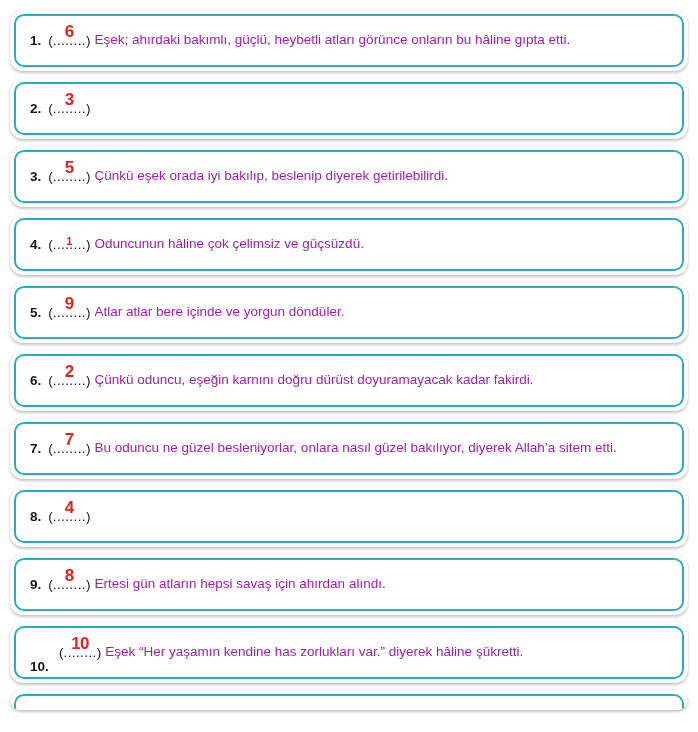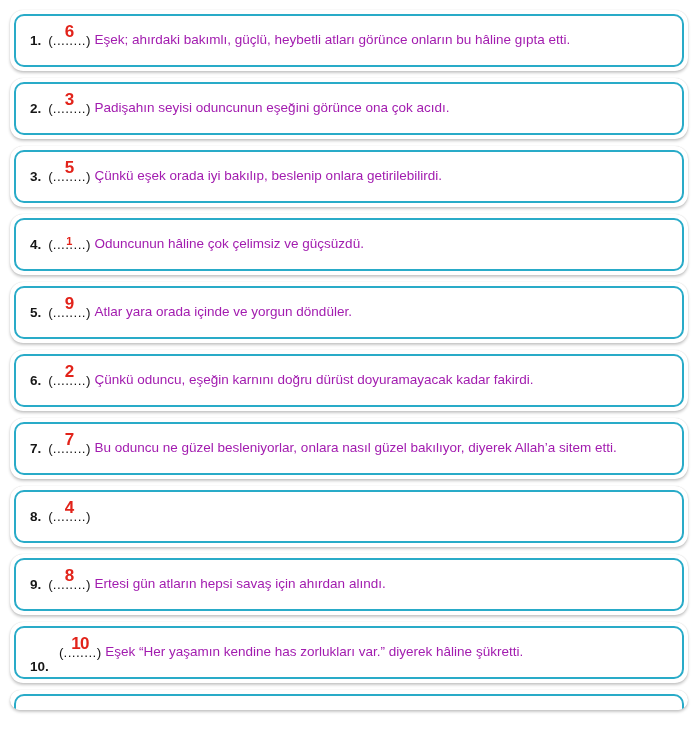--- a/index.html
+++ b/index.html
@@ -131,42 +131,41 @@
       <div class="card-inner">
         <span class="item-num">1.</span>
         <span class="blank"><span>(</span><span class="dots">........</span><span>)</span><span class="answer big">6</span></span>
         <span class="sentence">Eşek; ahırdaki bakımlı, güçlü, heybetli atları görünce onların bu hâline gıpta etti.</span>
       </div>
     </div>
     <div class="card">
       <div class="card-inner">
         <span class="item-num">2.</span>
         <span class="blank"><span>(</span><span class="dots">........</span><span>)</span><span class="answer big">3</span></span>
-        <span class="sentence">Padişahın seyisi oduncunun eşeğini görünce ona çok acıdı.</span>
       </div>
     </div>
     <div class="card">
       <div class="card-inner">
         <span class="item-num">3.</span>
         <span class="blank"><span>(</span><span class="dots">........</span><span>)</span><span class="answer big">5</span></span>
-        <span class="sentence">Çünkü eşek orada iyi bakılıp, beslenip onlara getirilebilirdi.</span>
+        <span class="sentence">Çünkü eşek orada iyi bakılıp, beslenip diyerek getirilebilirdi.</span>
       </div>
     </div>
     <div class="card">
       <div class="card-inner">
         <span class="item-num">4.</span>
         <span class="blank"><span>(</span><span class="dots">........</span><span>)</span><span class="answer small">1</span></span>
         <span class="sentence">Oduncunun hâline çok çelimsiz ve güçsüzdü.</span>
       </div>
     </div>
     <div class="card">
       <div class="card-inner">
         <span class="item-num">5.</span>
         <span class="blank"><span>(</span><span class="dots">........</span><span>)</span><span class="answer big">9</span></span>
-        <span class="sentence">Atlar yara orada içinde ve yorgun döndüler.</span>
+        <span class="sentence">Atlar atlar bere içinde ve yorgun döndüler.</span>
       </div>
     </div>
     <div class="card">
       <div class="card-inner">
         <span class="item-num">6.</span>
         <span class="blank"><span>(</span><span class="dots">........</span><span>)</span><span class="answer big">2</span></span>
         <span class="sentence">Çünkü oduncu, eşeğin karnını doğru dürüst doyuramayacak kadar fakirdi.</span>
       </div>
     </div>
     <div class="card">

